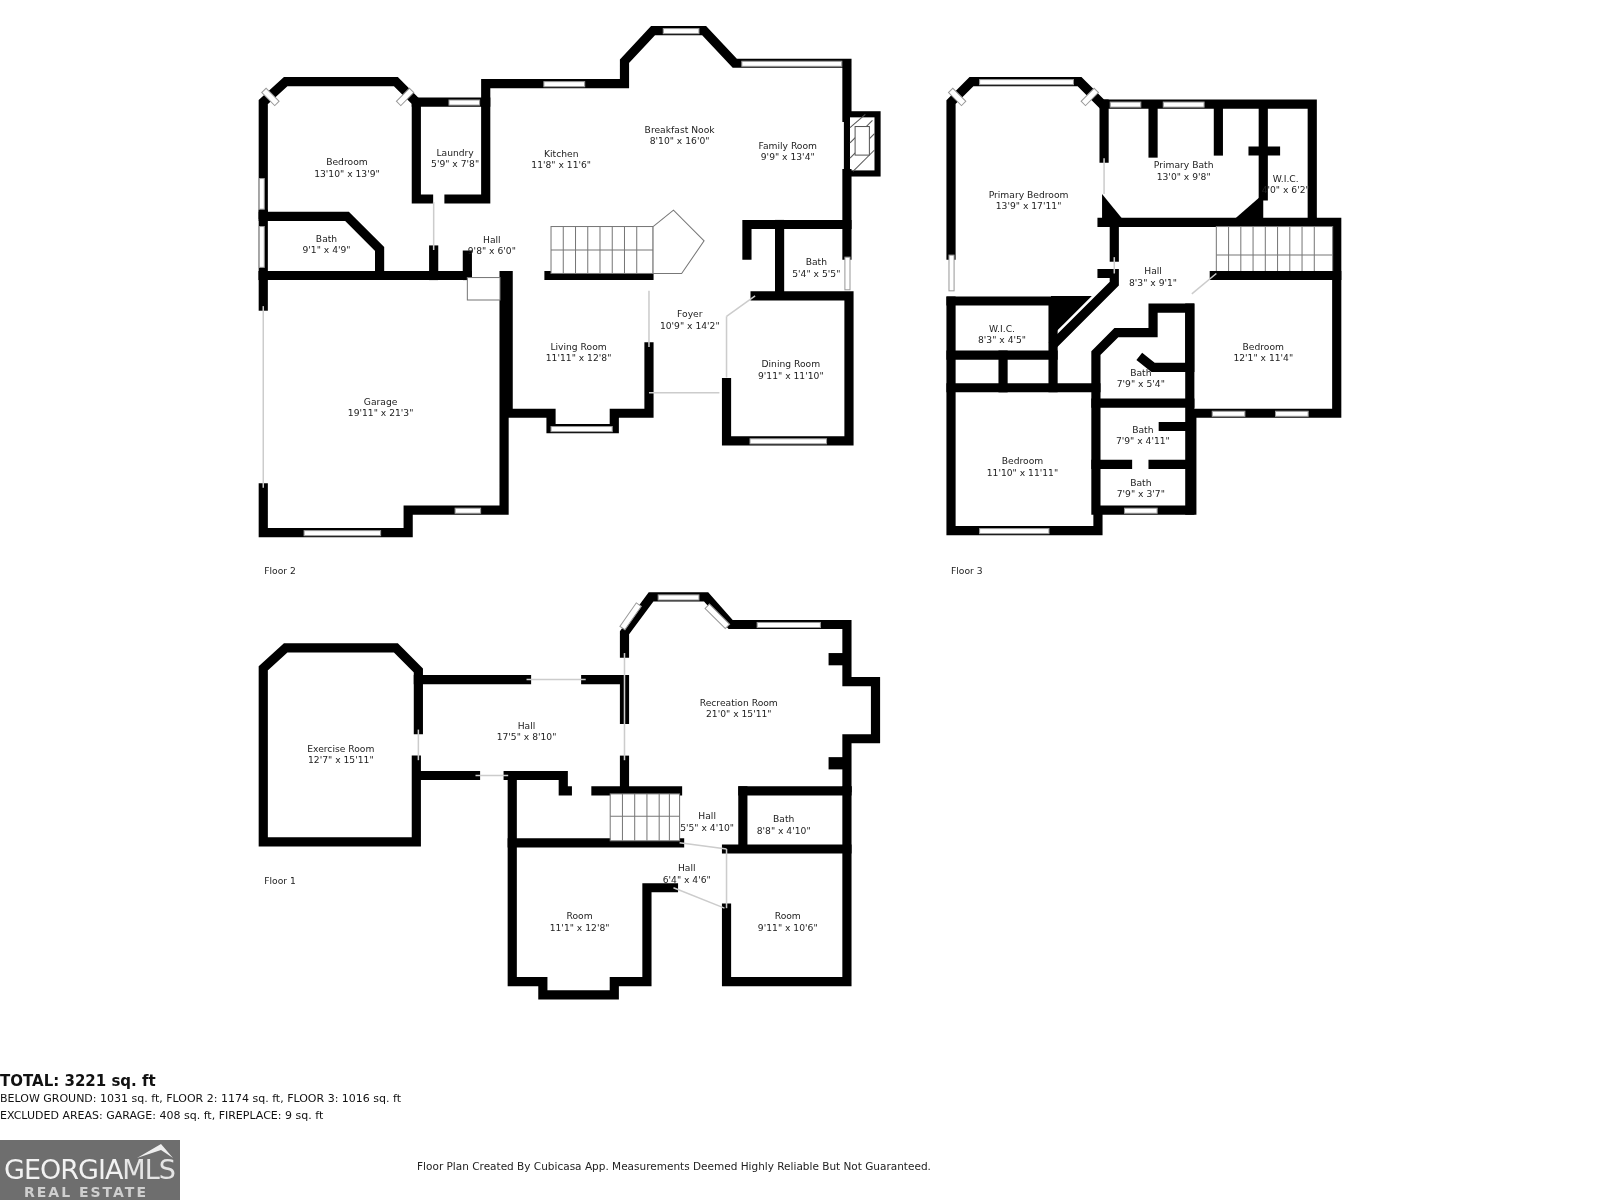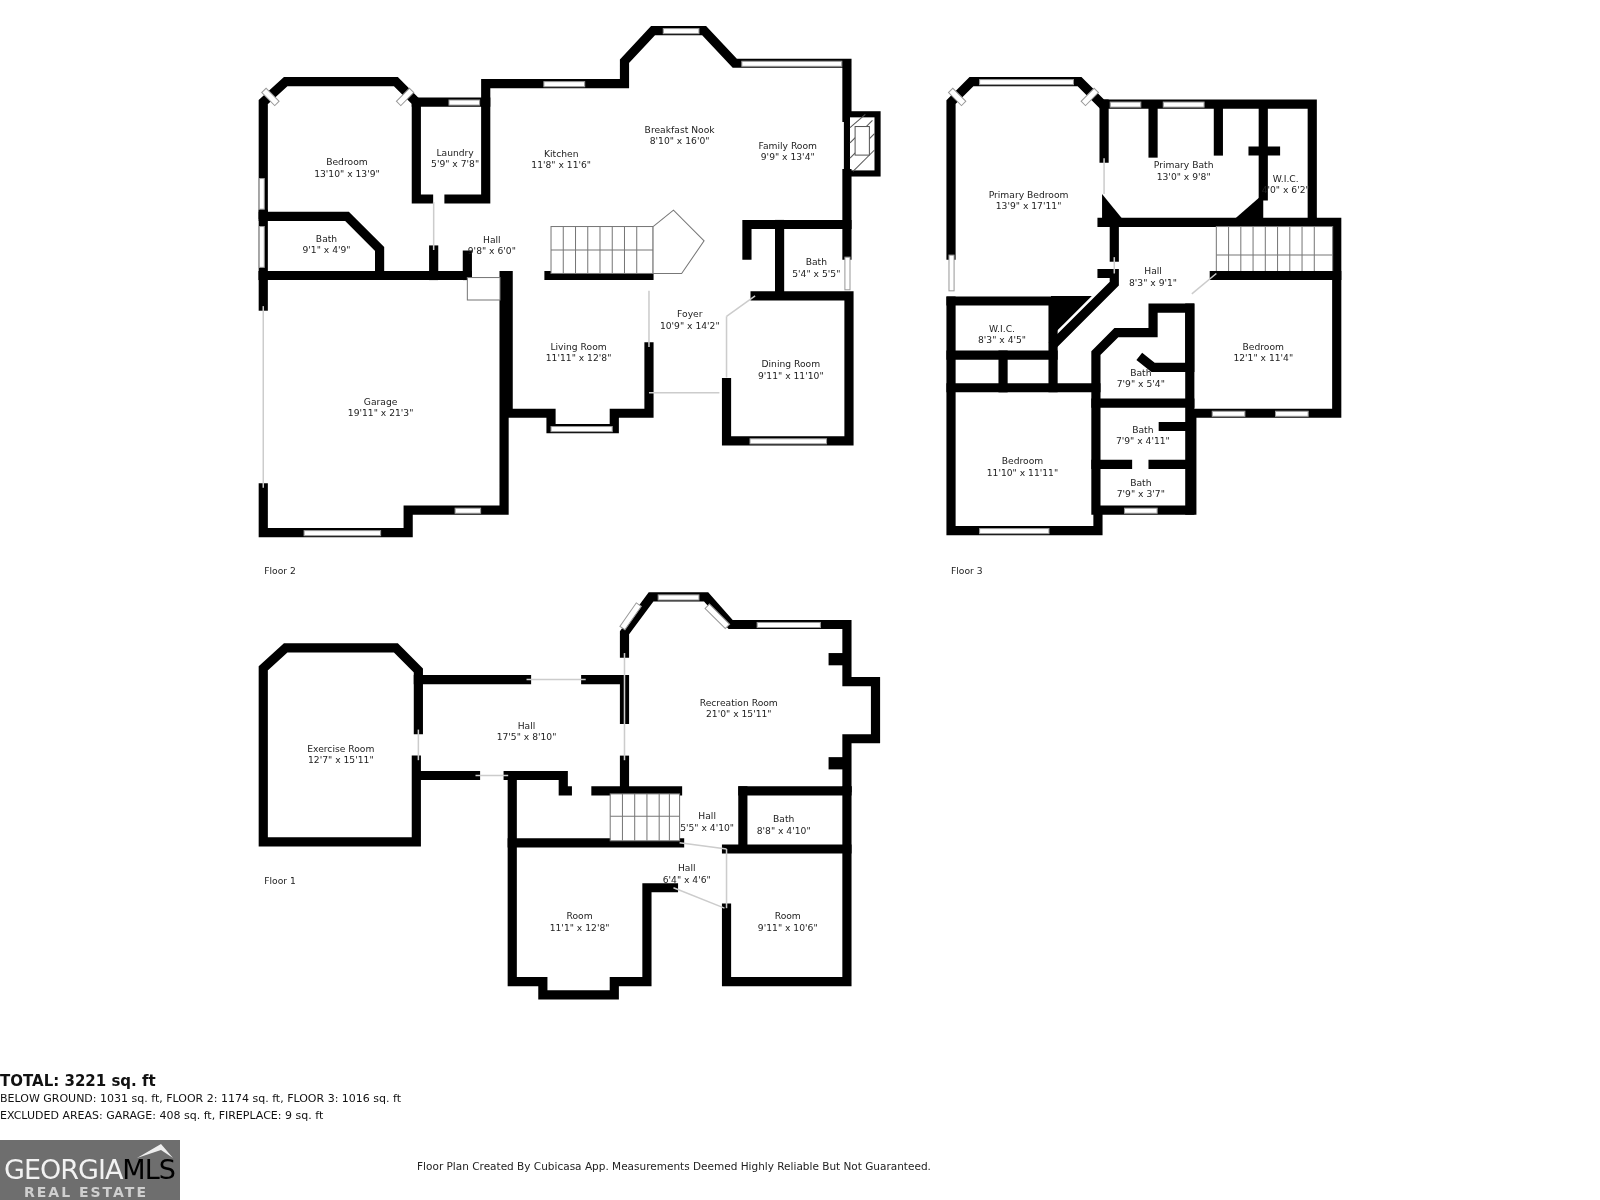--- a/index.html
+++ b/index.html
@@ -12,21 +12,21 @@
   .stair { fill:#fff; stroke:#777; stroke-width:1; }
   .rlabel { font-size:9px; fill:#222; text-anchor:middle; font-family:"DejaVu Sans", sans-serif; }
   .flabel { font-size:9px; fill:#222; font-family:"DejaVu Sans", sans-serif; }
   .summary { position:absolute; left:0; width:1600px; text-align:left; color:#111; font-family:"DejaVu Sans", sans-serif; }
   .total { top:1072px; font-size:15px; font-weight:bold; }
   .sline { font-size:11px; line-height:17px; }
   .l1 { top:1090px; } .l2 { top:1107px; } .l3 { top:1124px;margin-top:46px; }
   .disclaimer { position:absolute; top:1160px; left:0; width:1348px; text-align:center; font-size:10.5px; color:#222; }
   .logo { position:absolute; left:0; top:1140px; width:180px; height:60px; background:#6e6e6e; }
   .logo-main { position:absolute; left:4px; top:14px; font-size:27px; color:#f2f2f2; letter-spacing:-1px; font-family:"DejaVu Sans", sans-serif; }
-  .logo-mls { color:#000000; }
+  .logo-mls { color:#e5e5e5; }
   .logo-sub { position:absolute; left:24px; top:44px; font-size:14px; font-weight:bold; color:#cfcfcf; letter-spacing:2px; }
   .logo-roof { position:absolute; left:135px; top:2px; }
 </style>
 </head>
 <body>
 
 <svg class="plan" viewBox="0 0 1568 1176" preserveAspectRatio="none" xmlns="http://www.w3.org/2000/svg">
 
   <g>
 

